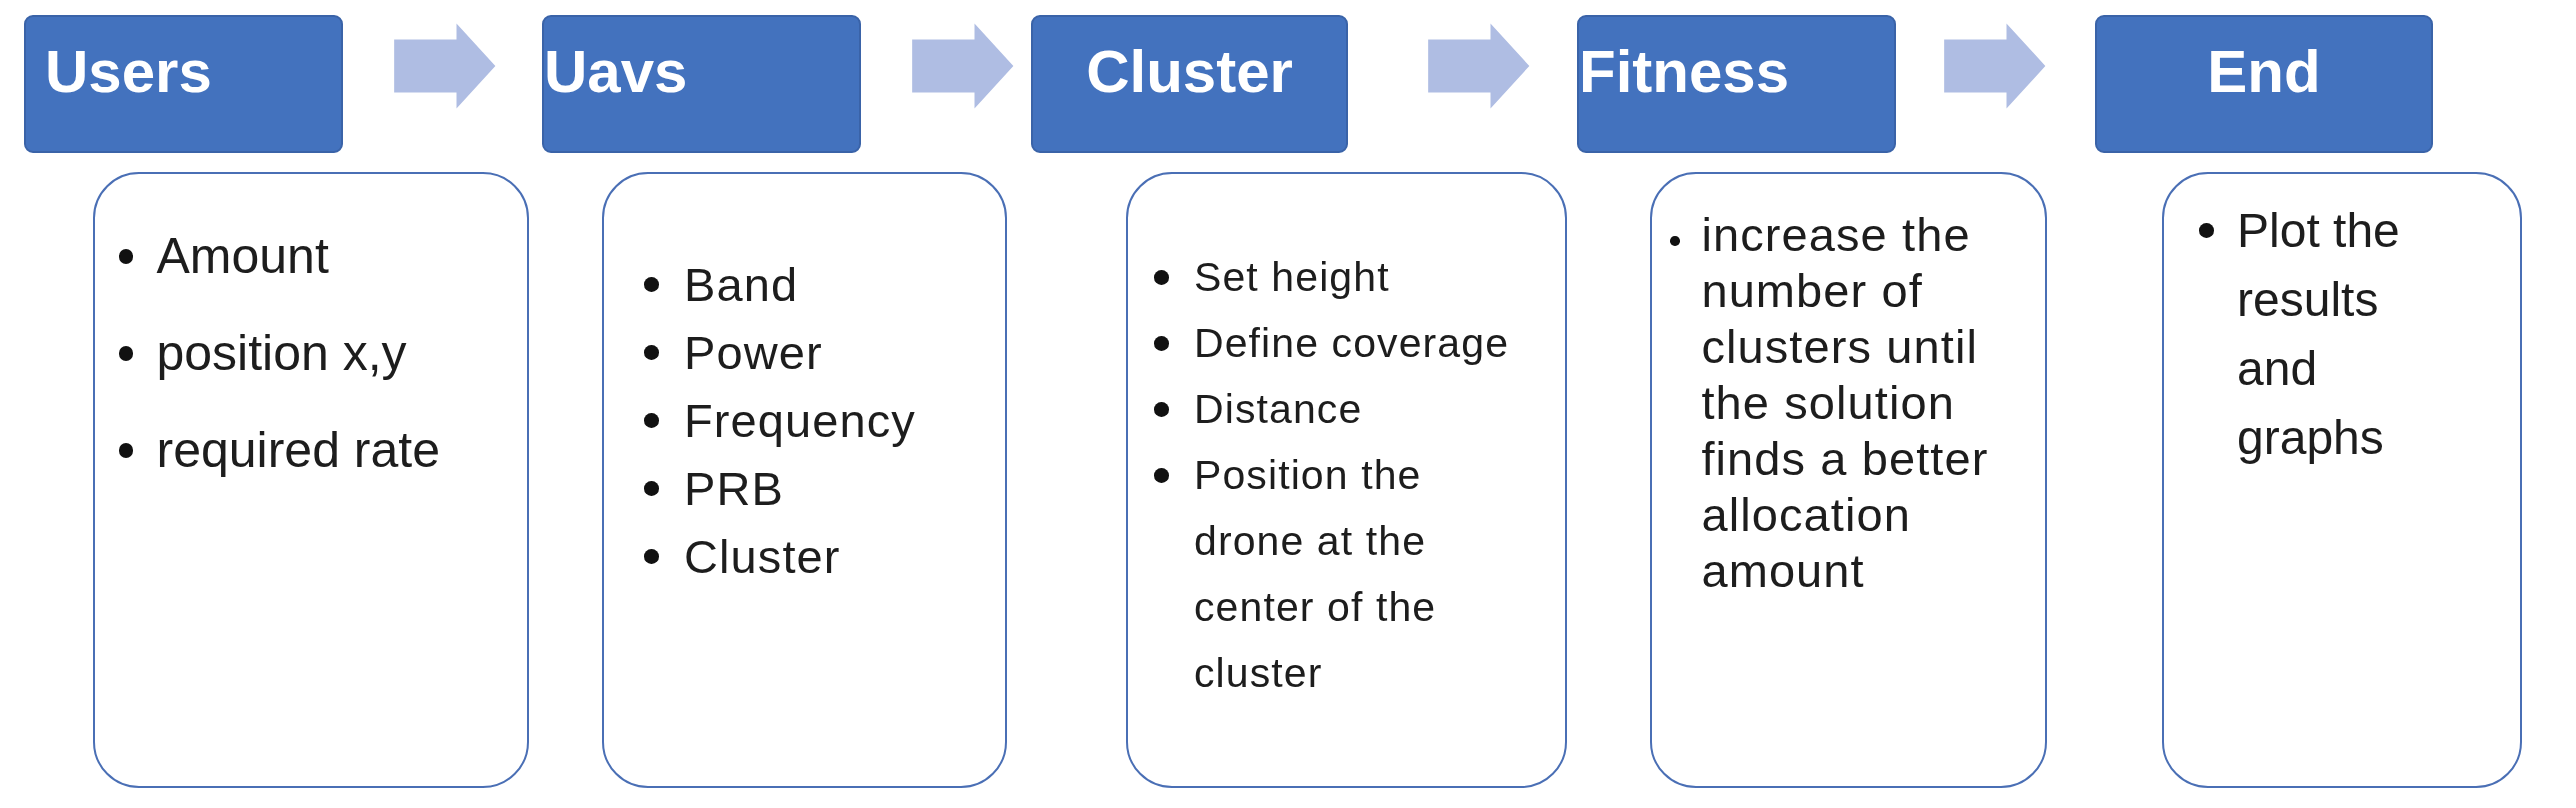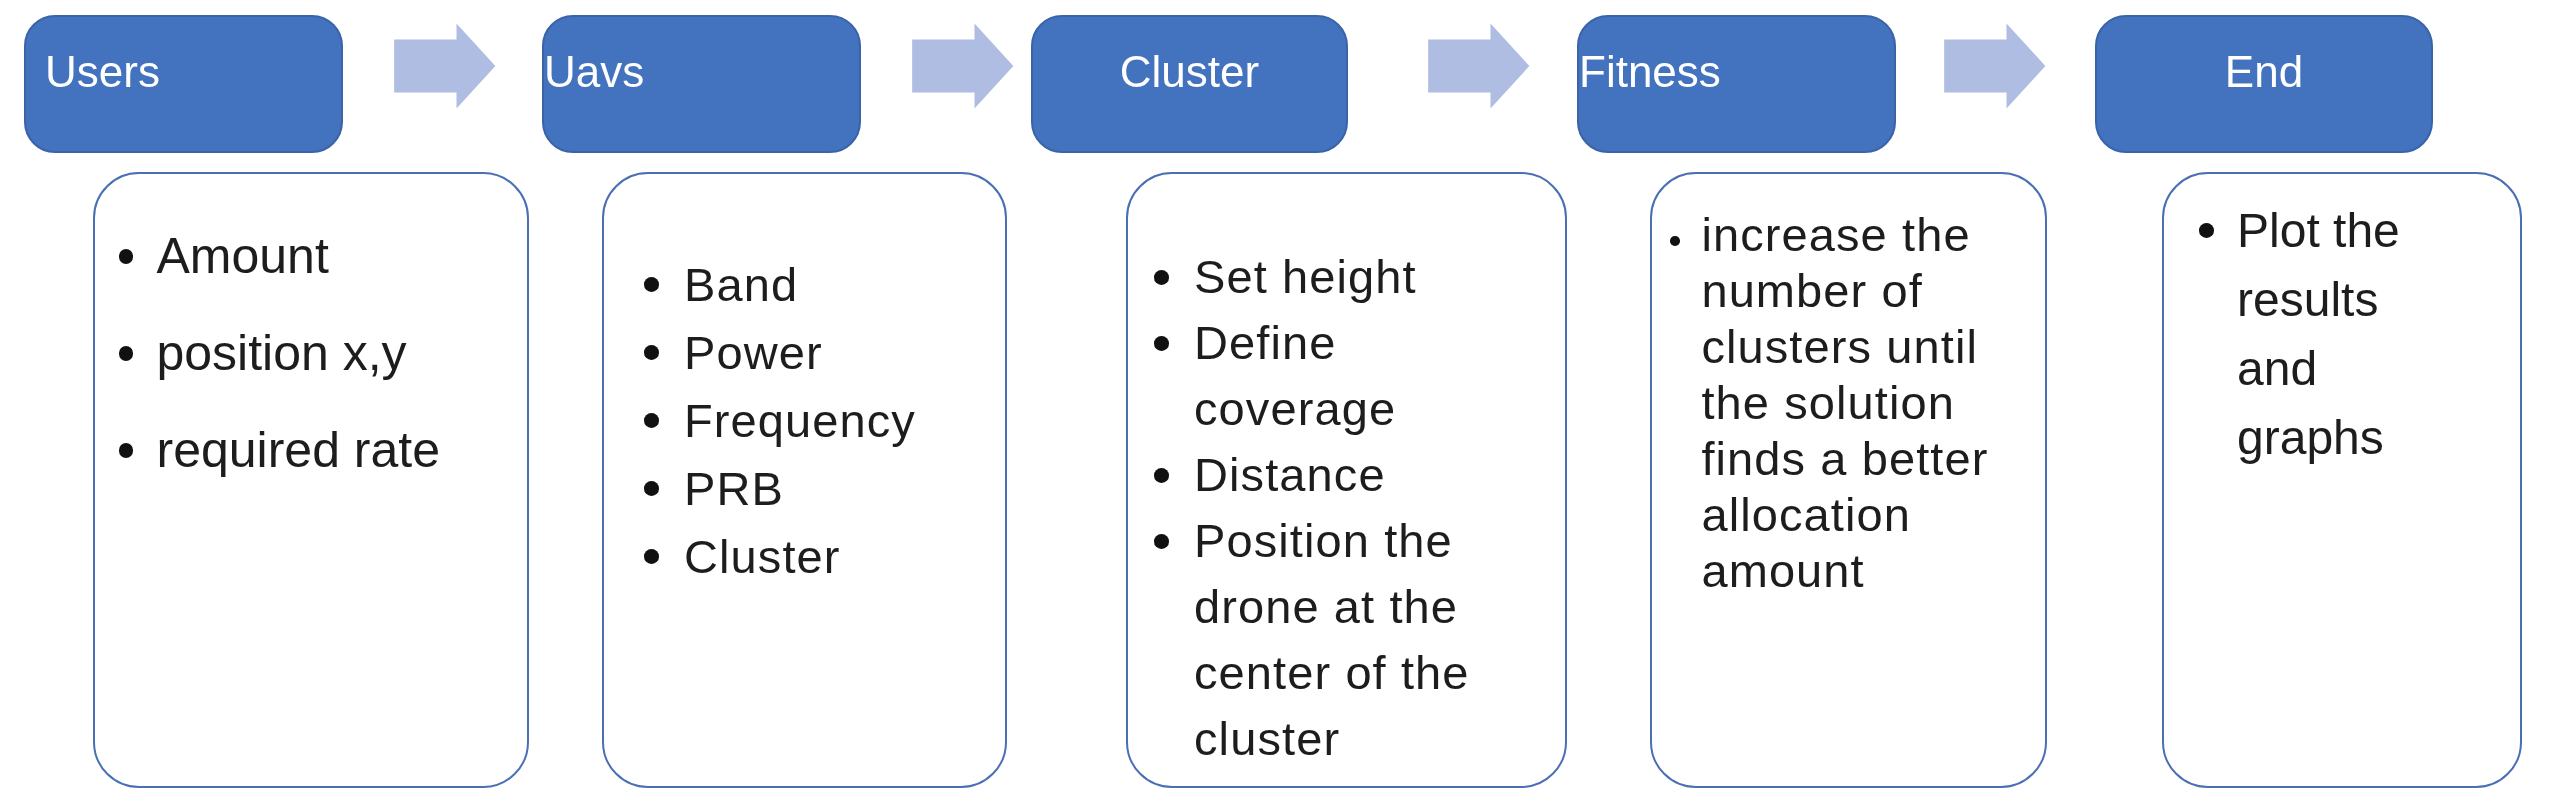--- a/index.html
+++ b/index.html
@@ -13,25 +13,26 @@
   }
 
   
   .hdr {
     position: absolute;
     top: 14.7px;
     height: 138px;
     box-sizing: border-box;
     background: var(--header-fill, #4372BE);
     border: 2.2px solid var(--header-border, #3A63A8);
-    border-radius: 31px;
+    border-radius: 9px;
     color: var(--header-text, #ffffff);
-    font-size: 44px;
+    font-size: 60px;
     line-height: 54px;
     padding-top: 28px;
+    font-weight: bold;
   }
   .h1 { left: 24px;   width: 319px; padding-left: 19px; }
   .h2 { left: 542px;  width: 319px; }
   .h3 { left: 1031px; width: 317px; text-align: center; }
   .h4 { left: 1577px; width: 319px; text-align: left; }
   .h5 { left: 2095px; width: 338px; text-align: center; }
 
   
   .arrow { position: absolute; top: 22px; width: 103px; height: 88px; }
   .arrow svg { display: block; width: 100%; height: 100%; }
@@ -53,21 +54,21 @@
   }
   .b1 { left: 93px;  width: 436px; }
   .b2 { left: 602px;  width: 405px; }
   .b3 { left: 1126px; width: 441px; }
   .b4 { left: 1650px; width: 397px; }
   .b5 { left: 2162px; width: 360px; }
 
   .box ul { list-style: none; margin: 0; }
   .b1 ul { padding: 34px 7.3px 0 23.5px; font-size: 50px; line-height: 97px; }
   .b2 ul { padding: 77px 7.3px 0 40px; font-size: 47px; line-height: 68px;  letter-spacing: 1.1px; }
-  .b3 ul { padding: 70px 4.4px 0 26px;  font-size: 47px; line-height: 66px;  letter-spacing: 1.1px; }
+  .b3 ul { padding: 70px 4.4px 0 26px;  font-size: 41px; line-height: 66px;  letter-spacing: 1.1px; }
   .b4 ul { padding: 33px 2.9px 0 18.4px;  font-size: 47px; line-height: 56px;  letter-spacing: 1.1px; }
   .b5 ul { padding: 22px 7.3px 0 35px; font-size: 48px; line-height: 69px; }
 
   .box li { position: relative; }
   .b1 li { padding-left: 38px; }
   .b2 li { padding-left: 40px; }
   .b3 li { padding-left: 40px; }
   .b4 li { padding-left: 31px; }
   .b5 li { padding-left: 38px; }
 

